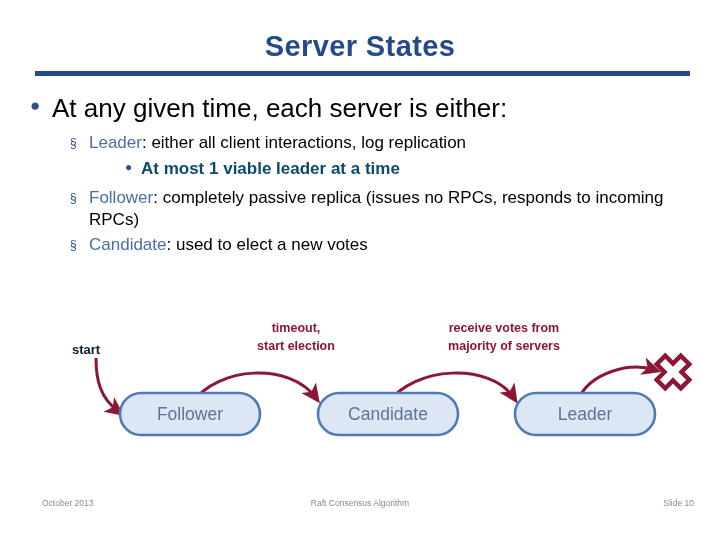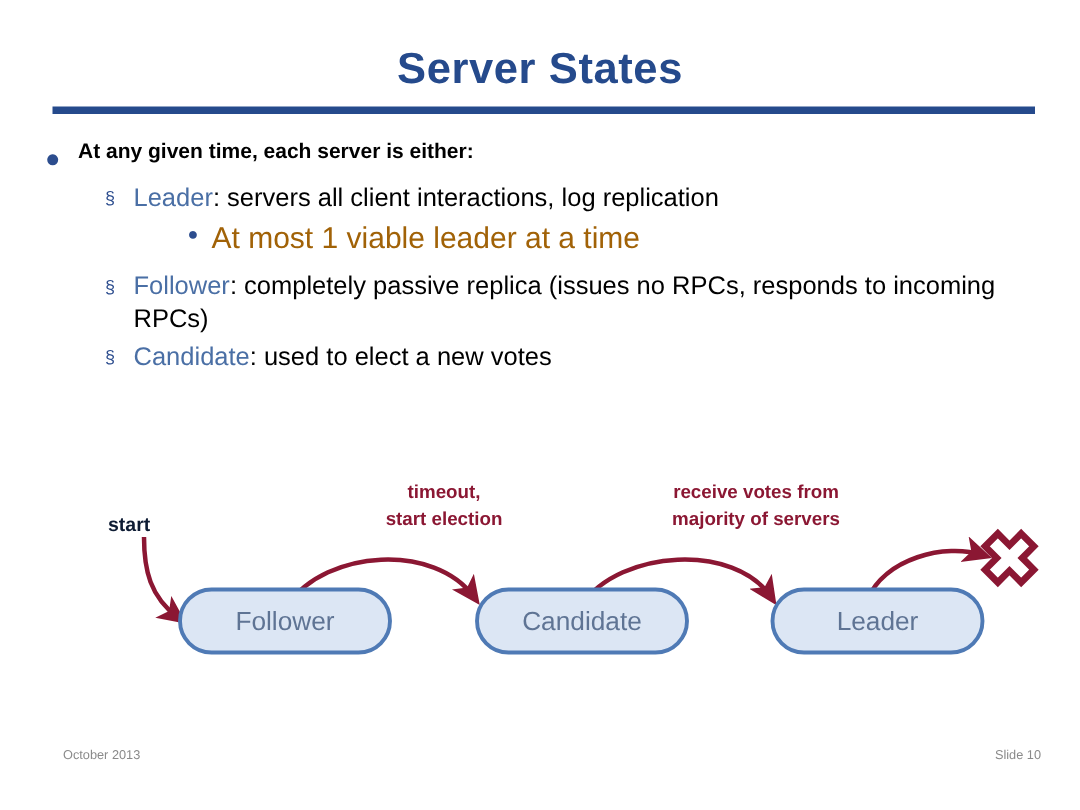--- a/index.html
+++ b/index.html
@@ -58,22 +58,22 @@
   }
 
   
   .lvl1 { margin-bottom: 7px; }
   .lvl1 .b-mark {
     width: 22px;
     font-size: 17px;
     padding-top: 5px;
   }
   .lvl1 .b-text {
-    font-size: 14px;
-    font-weight: bold;
+    font-size: 26px;
+    font-weight: normal;
     color: #000000;
     line-height: 1.25;
   }
 
   
   .lvl2 {
     margin-left: 40px;
     margin-bottom: 3px;
   }
   .lvl2 .b-mark {
@@ -92,23 +92,23 @@
     margin-left: 95px;
     margin-top: 4px;
     margin-bottom: 8px;
   }
   .lvl3 .b-mark {
     width: 16px;
     font-size: 12px;
     padding-top: 3px;
   }
   .lvl3 .b-text {
-    font-size: 20px;
-    font-weight: normal;
-    color: #a16207;
+    font-size: 17px;
+    font-weight: bold;
+    color: #0c4a6e;
     line-height: 1.25;
   }
 
   .kw { color: #4a6fa5; }
 
   
   .diagram {
     position: absolute;
     left: 0;
     top: 300px;
@@ -173,21 +173,21 @@
 
 <div class="bullets">
 
   <div class="b-row lvl1">
     <span class="b-mark">●</span>
     <span class="b-text">At any given time, each server is either:</span>
   </div>
 
   <div class="b-row lvl2">
     <span class="b-mark">§</span>
-    <span class="b-text"><span class="kw">Leader</span><span>: servers all client interactions, log replication</span></span>
+    <span class="b-text"><span class="kw">Leader</span><span>: either all client interactions, log replication</span></span>
   </div>
 
   <div class="b-row lvl3">
     <span class="b-mark">●</span>
     <span class="b-text">At most 1 viable leader at a time</span>
   </div>
 
   <div class="b-row lvl2">
     <span class="b-mark">§</span>
     <span class="b-text"><span class="kw">Follower</span><span>: completely passive replica (issues no RPCs, responds to incoming RPCs)</span></span>
@@ -237,14 +237,15 @@
 
   <g>
     <rect x="515" y="93" width="140" height="42" rx="21" ry="21" fill="#dce6f4" stroke="#4f7ab5" stroke-width="2.6"></rect>
     <text class="state-box-label" x="585" y="120" text-anchor="middle">Leader</text>
   </g>
 </svg>
 </div>
 
 <div class="footer">
   <span class="f-left">October 2013</span>
+  <span class="f-center">Raft Consensus Algorithm</span>
   <span class="f-right">Slide 10</span>
 </div>
 
 </body></html>

